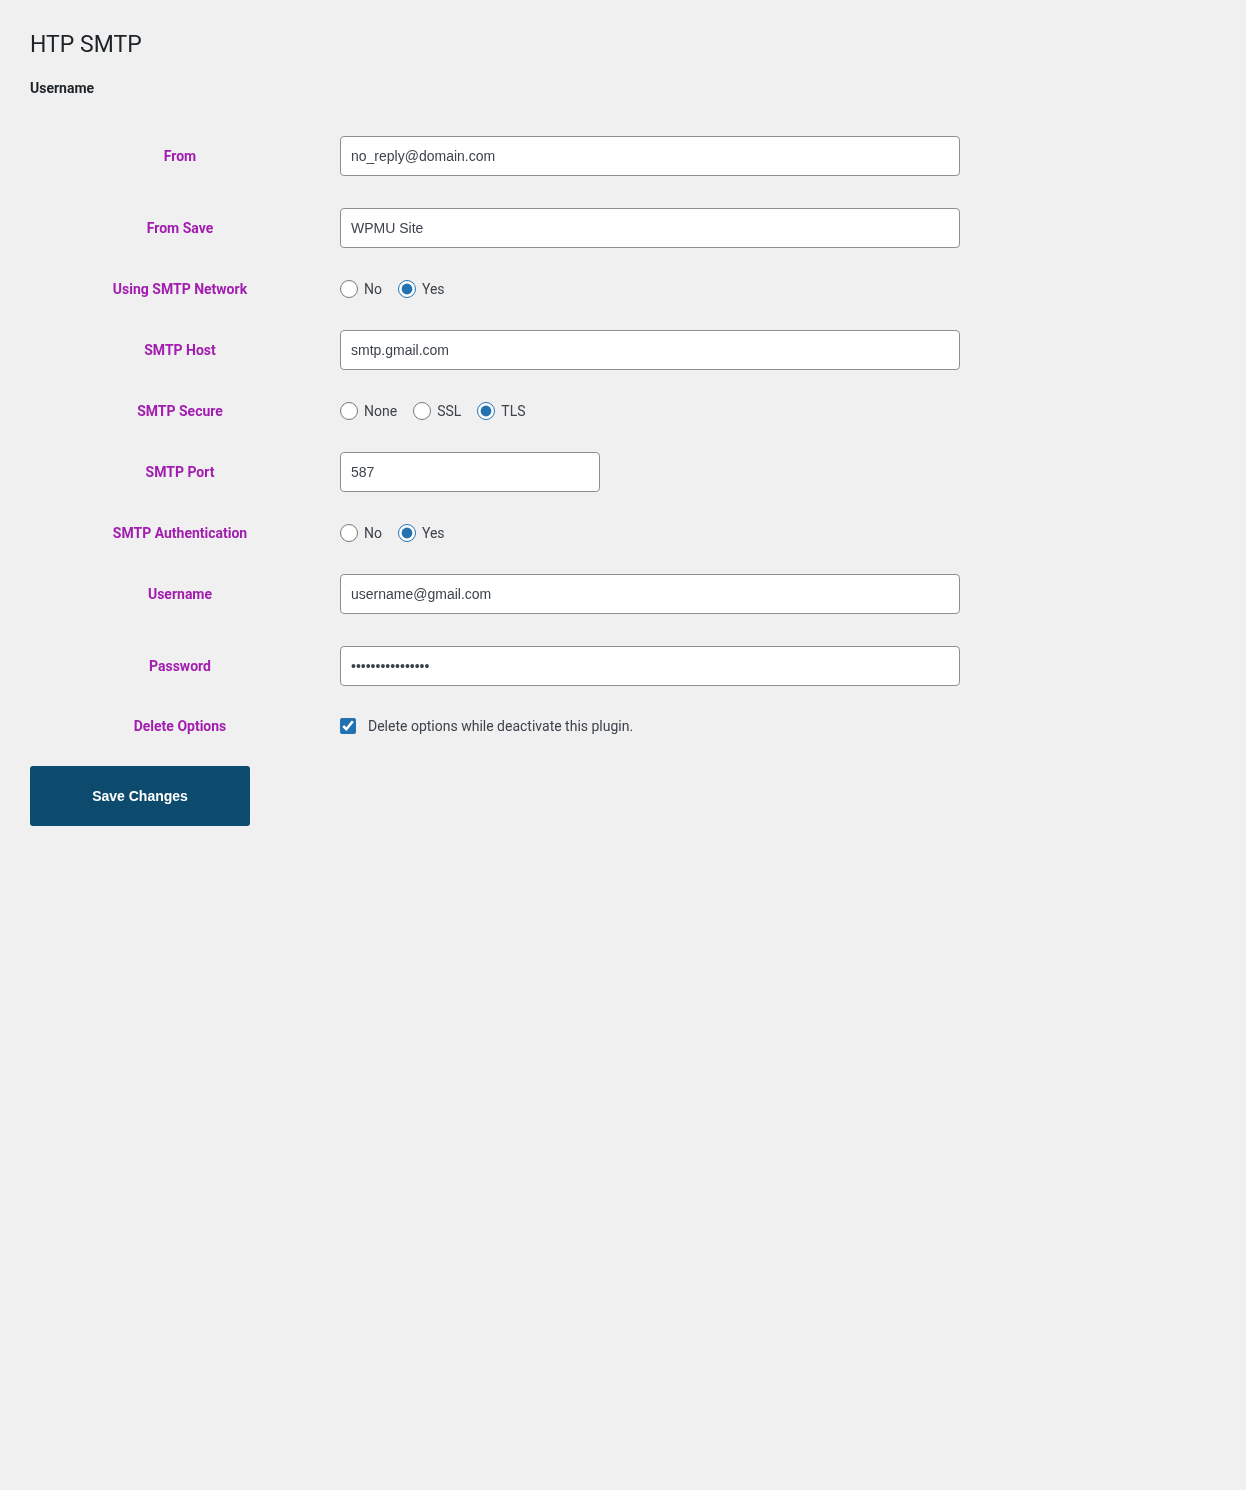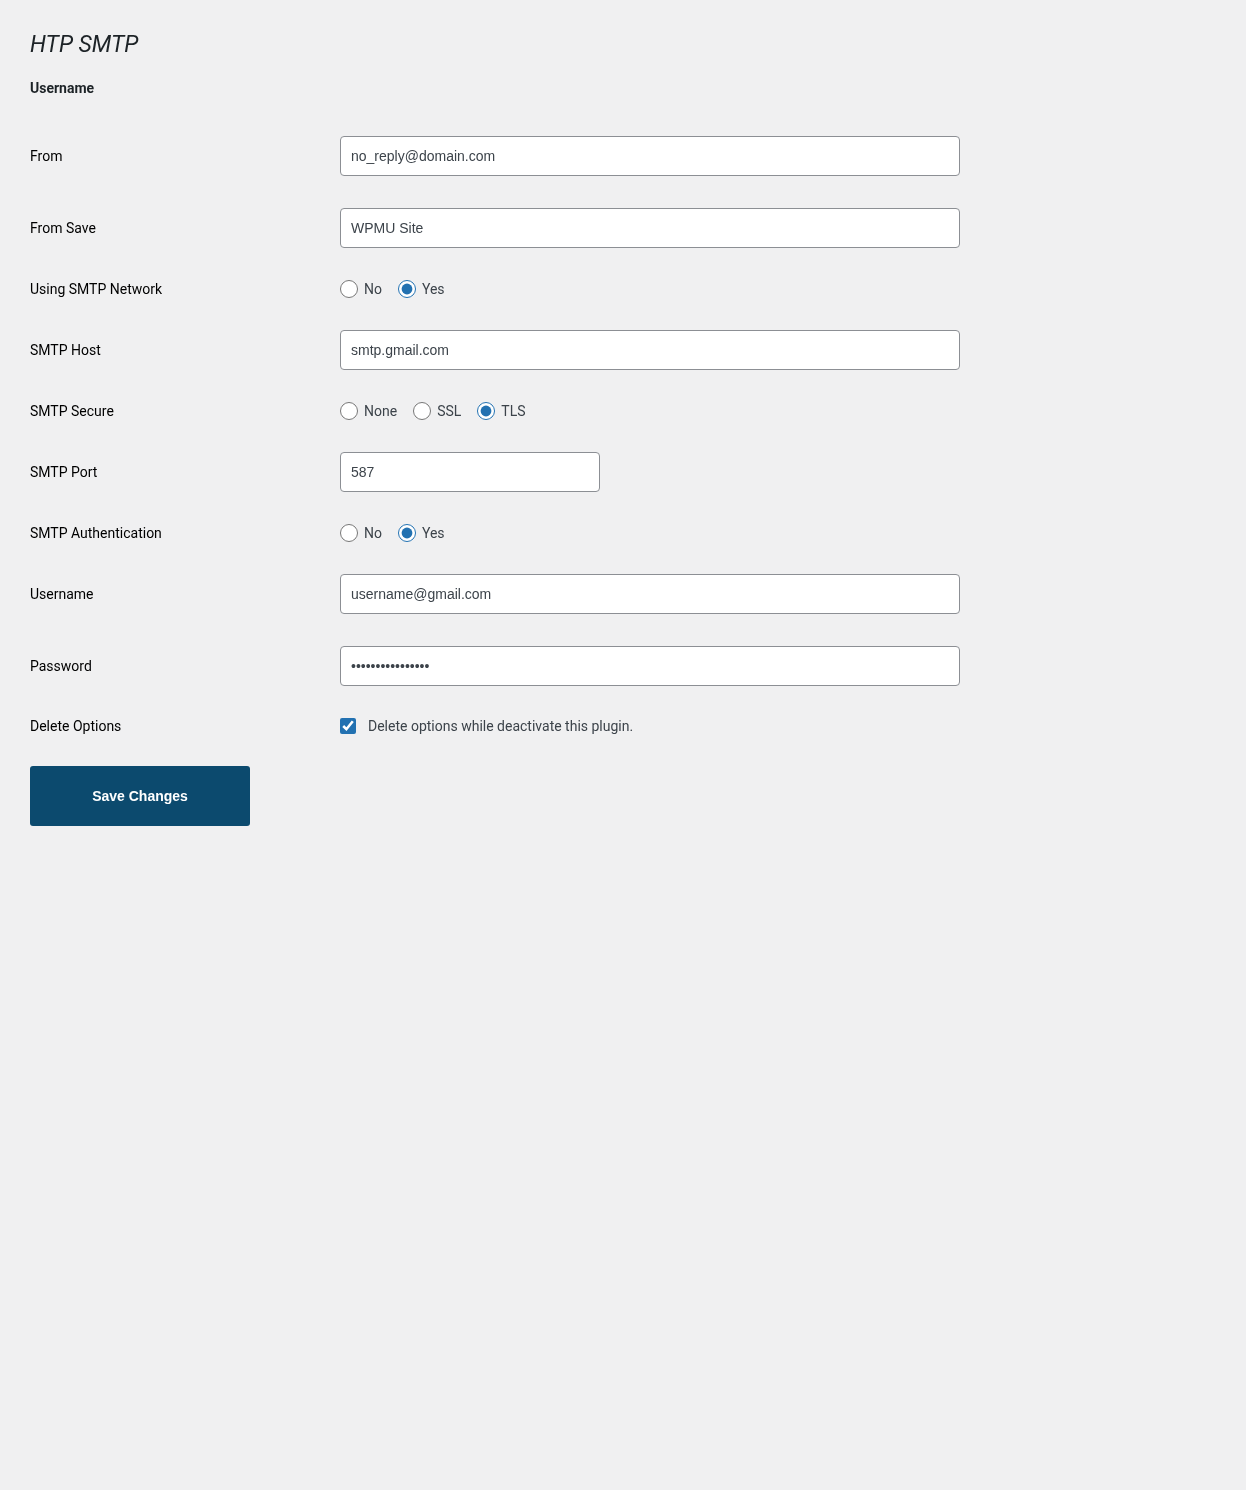--- a/index.html
+++ b/index.html
@@ -17,21 +17,20 @@
       min-height: 1490px;
       padding: 30px 30px 40px 30px;
     }
 
     .page-title {
       font-size: 23px;
       font-weight: 400;
       color: #1d2327;
       margin-bottom: 20px;
       line-height: 1.3;
-      font-style: italic;
     }
 
     .section-heading {
       font-size: 14px;
       font-weight: 700;
       color: #1d2327;
       margin-bottom: 24px;
     }
 
     .form-table {
@@ -43,24 +42,24 @@
       border: none;
     }
 
     .form-table td, .form-table th {
       padding: 16px 10px;
       vertical-align: middle;
     }
 
     .form-table th {
       width: 310px;
-      text-align: left;
-      font-weight: 400;
-      font-size: 14px;
-      color: #000000;
+      text-align: center;
+      font-weight: 700;
+      font-size: 14px;
+      color: #a21caf;
       padding-left: 0;
     }
 
     .form-table td {
       padding-left: 0;
     }
 
     .form-input {
       width: 620px;
       padding: 8px 10px;

